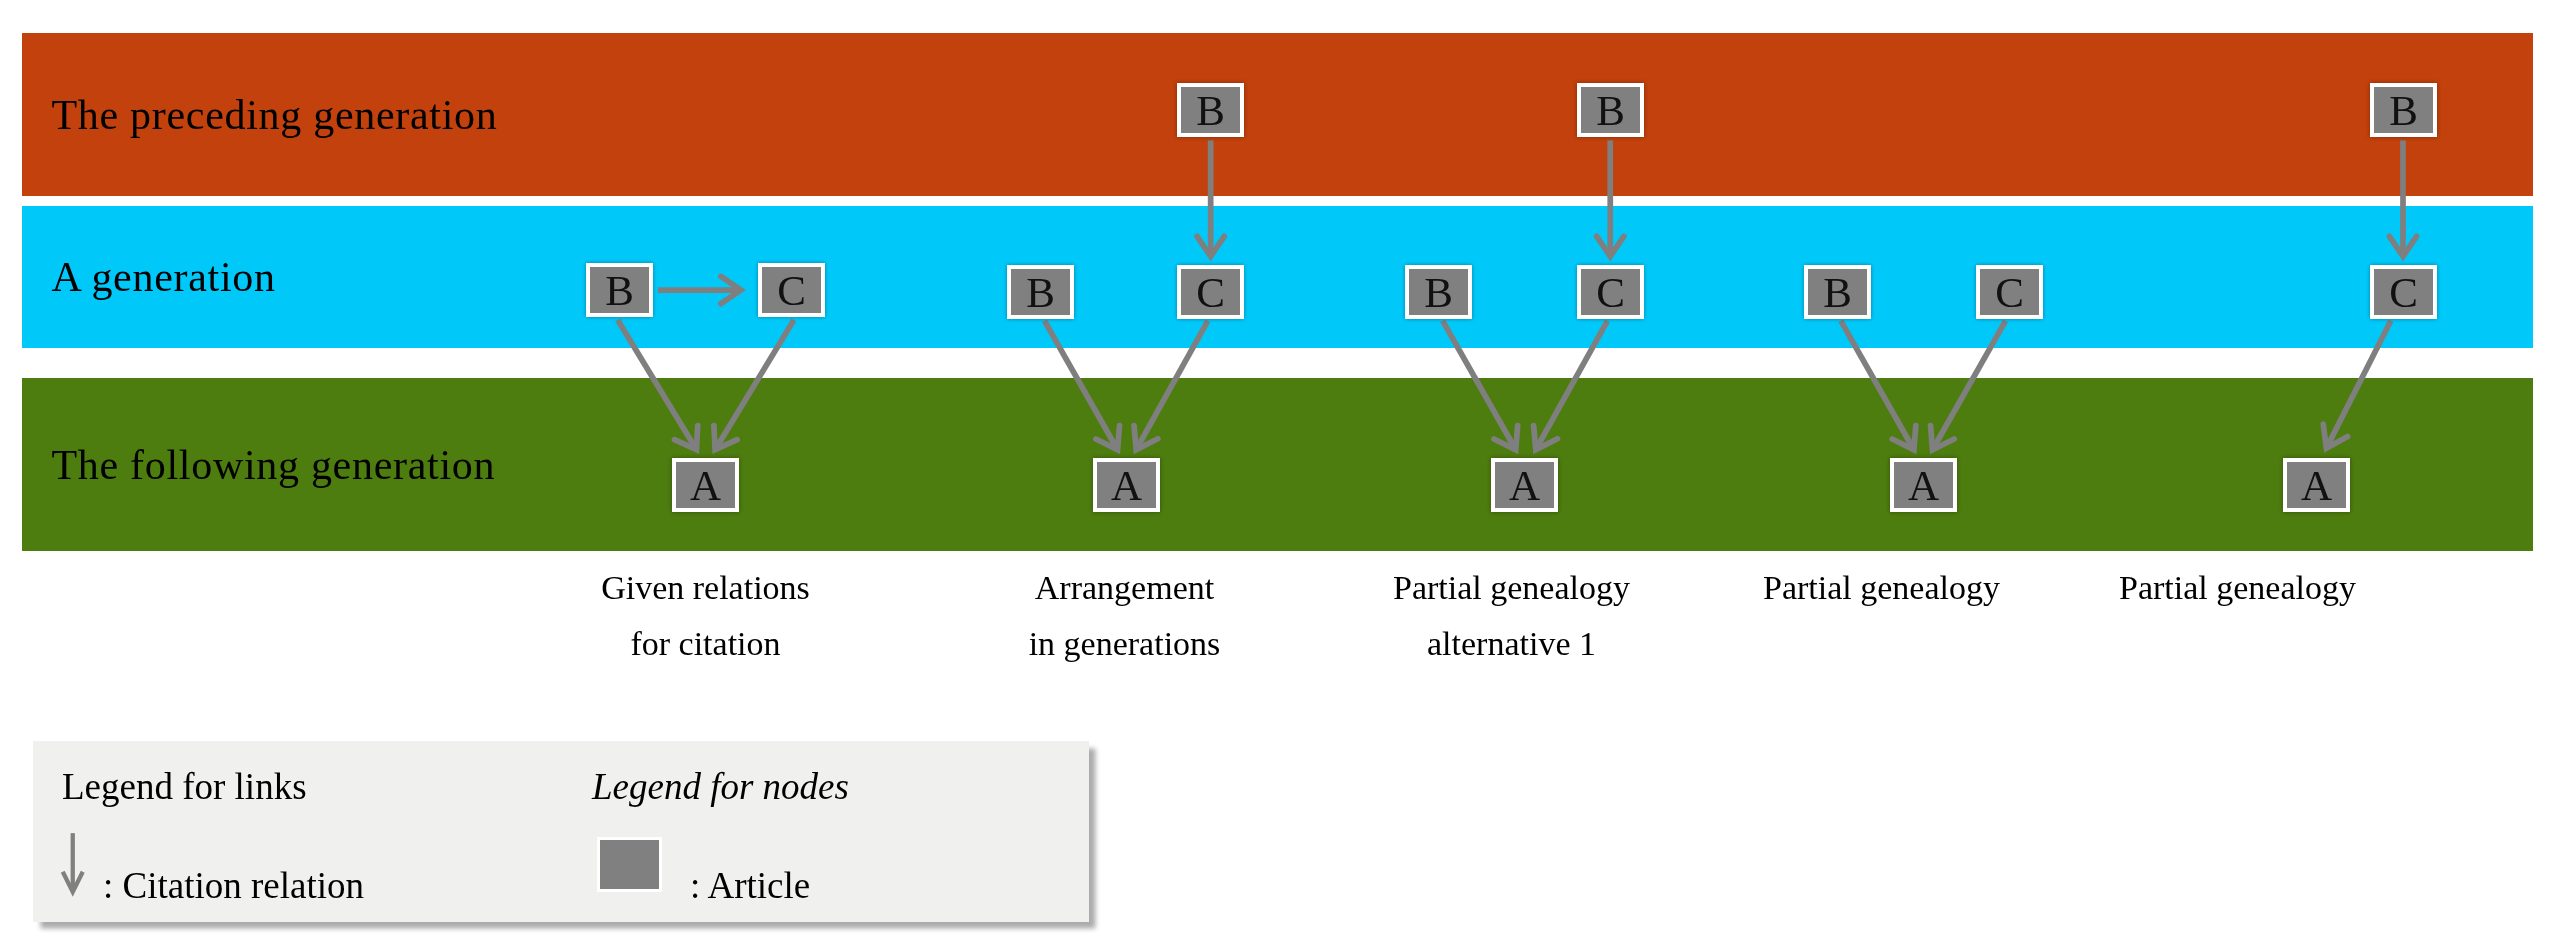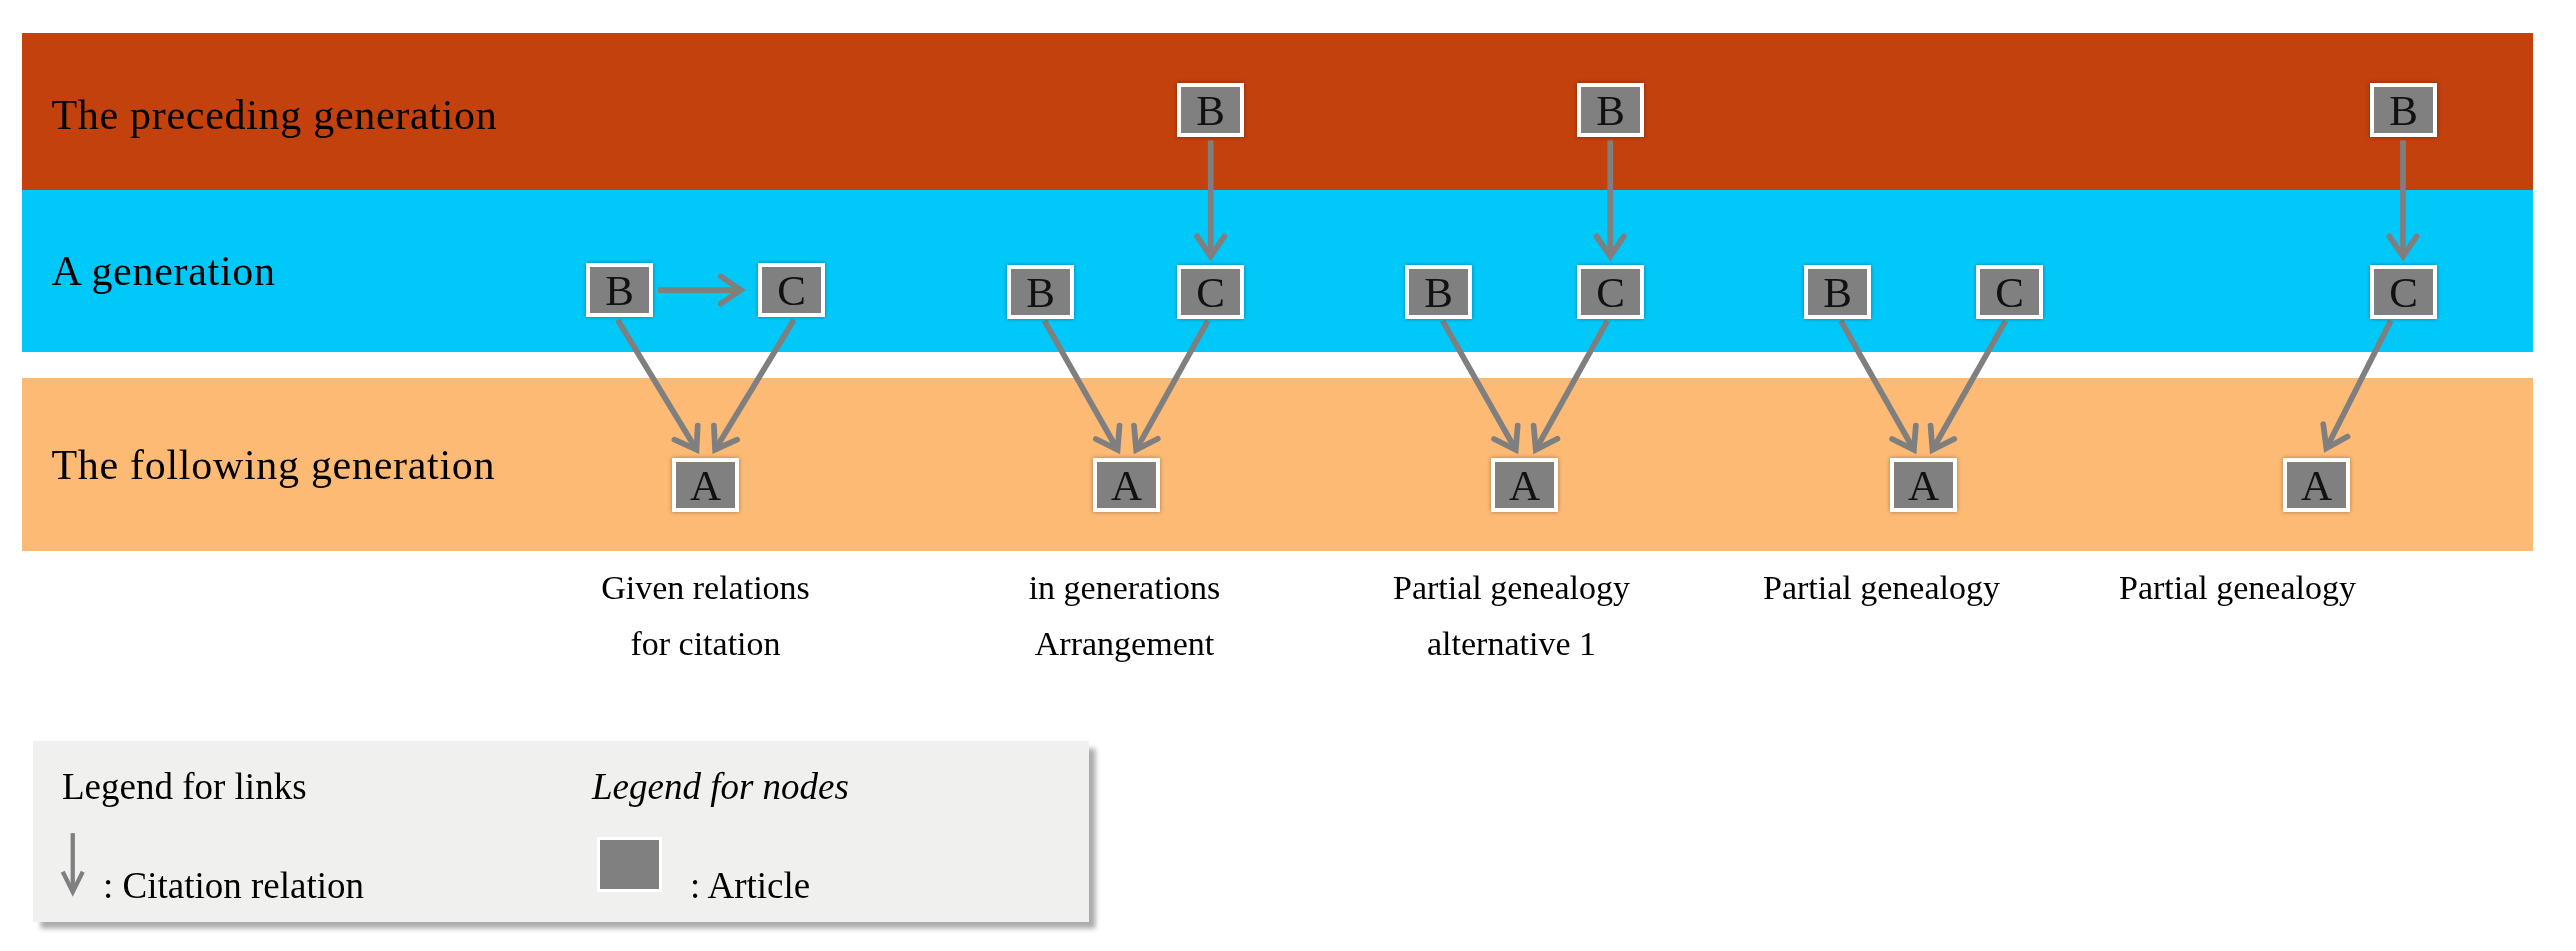--- a/index.html
+++ b/index.html
@@ -11,22 +11,22 @@
     color:#000;
     overflow:hidden;
   }
   
   .band{
     position:absolute;left:21.5px;width:2511px;
     display:flex;align-items:center;
     padding-left:30px;box-sizing:border-box;
   }
   .band-1{top:33px;height:163px;background:#c2410c;}
-  .band-2{top:190px;height:162px;background:#00C9FA;}
-  .band-3{top:378px;height:173px;background:#fdba74;}
+  .band-2{top:206px;height:142px;background:#00C9FA;}
+  .band-3{top:378px;height:173px;background:#4d7c0f;}
   .band-label{font-size:42px;letter-spacing:0.7px;color:#000;white-space:nowrap;}
 
   
   svg.edges{position:absolute;left:0;top:0;width:2576px;height:951px;}
 
   
   .node{
     position:absolute;width:59px;height:46px;
     background:#808080;border:4.3px solid #ffffff;
     box-shadow:0 0 4.3px rgba(0,0,0,0.35);
@@ -154,22 +154,22 @@
   </div>
   <div class="node" style="left:2283px;top:458px">
     <span>A</span>
   </div>
 
   <div class="caption" style="left:455px">
     <div>Given relations</div>
     <div>for citation</div>
   </div>
   <div class="caption" style="left:874px">
+    <div>Arrangement</div>
     <div>in generations</div>
-    <div>Arrangement</div>
   </div>
   <div class="caption" style="left:1261px">
     <div>Partial genealogy</div>
     <div>alternative 1</div>
   </div>
   <div class="caption" style="left:1631px">
     <div>Partial genealogy</div>
   </div>
   <div class="caption" style="left:1987px">
     <div>Partial genealogy</div>

